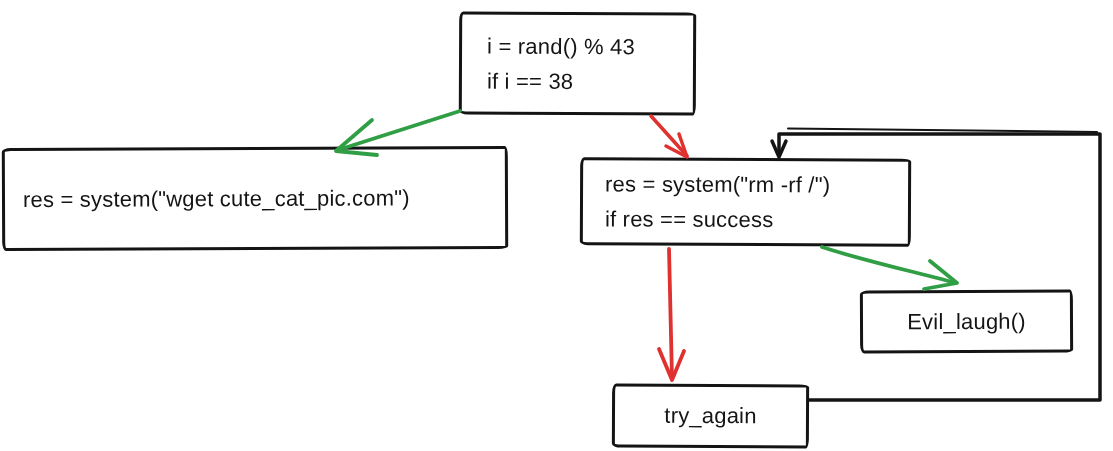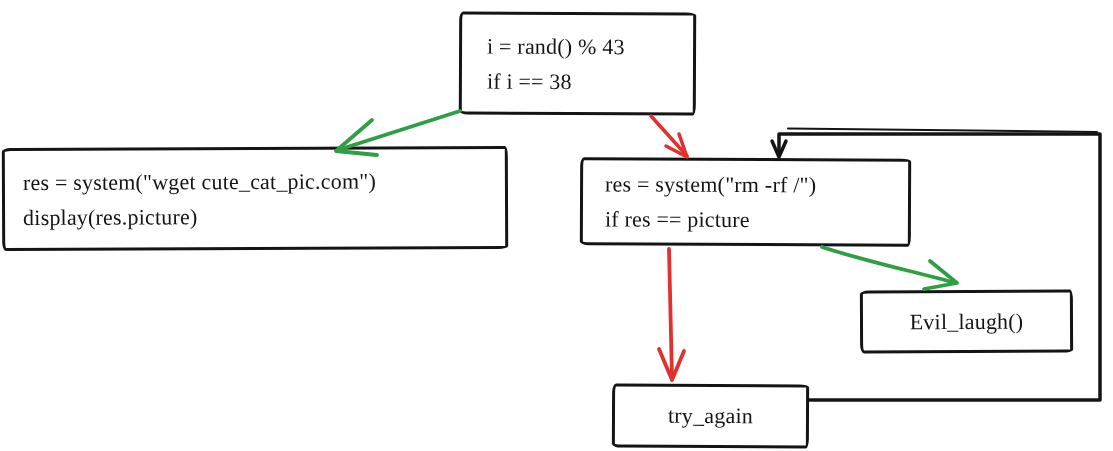--- a/index.html
+++ b/index.html
@@ -2,21 +2,21 @@
 <html><head>
 <meta charset="utf-8">
 <style>
   * { box-sizing: border-box; }
   html, body { margin: 0; padding: 0; background: #ffffff; }
   .canvas {
     position: relative;
     width: 1113px;
     height: 451px;
     background: #ffffff;
-    font-family: Liberation Serif, serif;
+    font-family: Liberation Sans, sans-serif;
     color: #141414;
     overflow: hidden;
   }
   .edges-layer {
     position: absolute;
     left: 0; top: 0;
     width: 1113px; height: 451px;
     pointer-events: none;
     z-index: 2;
   }
@@ -56,26 +56,25 @@
 
 <div class="canvas">
 
   <div id="node-random" class="node code sketch-a">
     <span>i = rand() % 43</span>
     <span>if i == 38</span>
   </div>
 
   <div id="node-wget" class="node code sketch-b">
     <span>res = system("wget cute_cat_pic.com")</span>
-    <span>display(res.picture)</span>
   </div>
 
   <div id="node-rmrf" class="node code sketch-a">
     <span>res = system("rm -rf /")</span>
-    <span>if res == picture</span>
+    <span>if res == success</span>
   </div>
 
   <div id="node-evil" class="node label sketch-b">
     <span>Evil_laugh()</span>
   </div>
 
   <div id="node-try" class="node label sketch-a">
     <span>try_again</span>
   </div>
 

